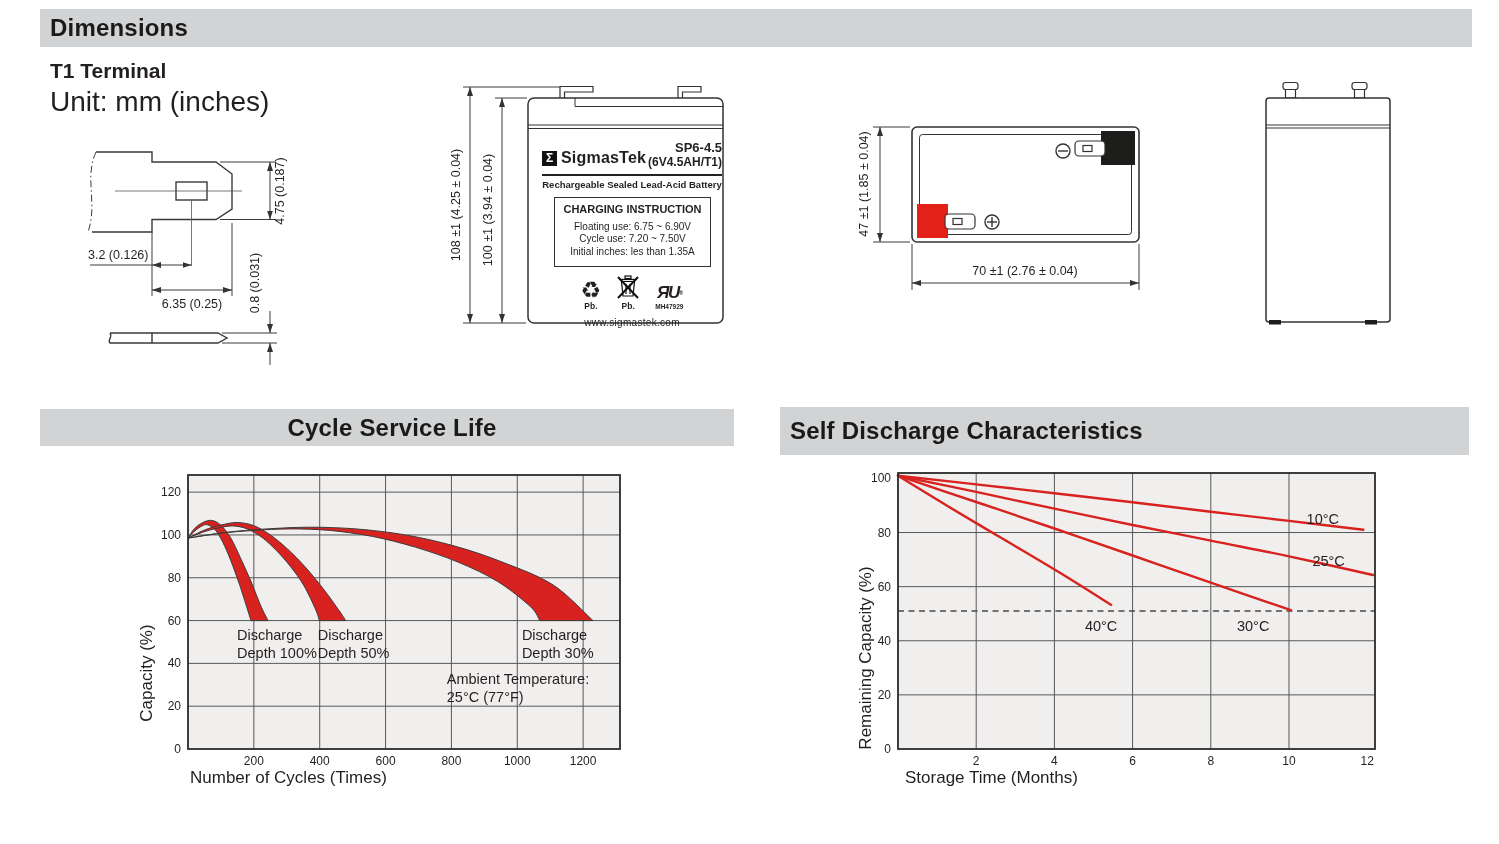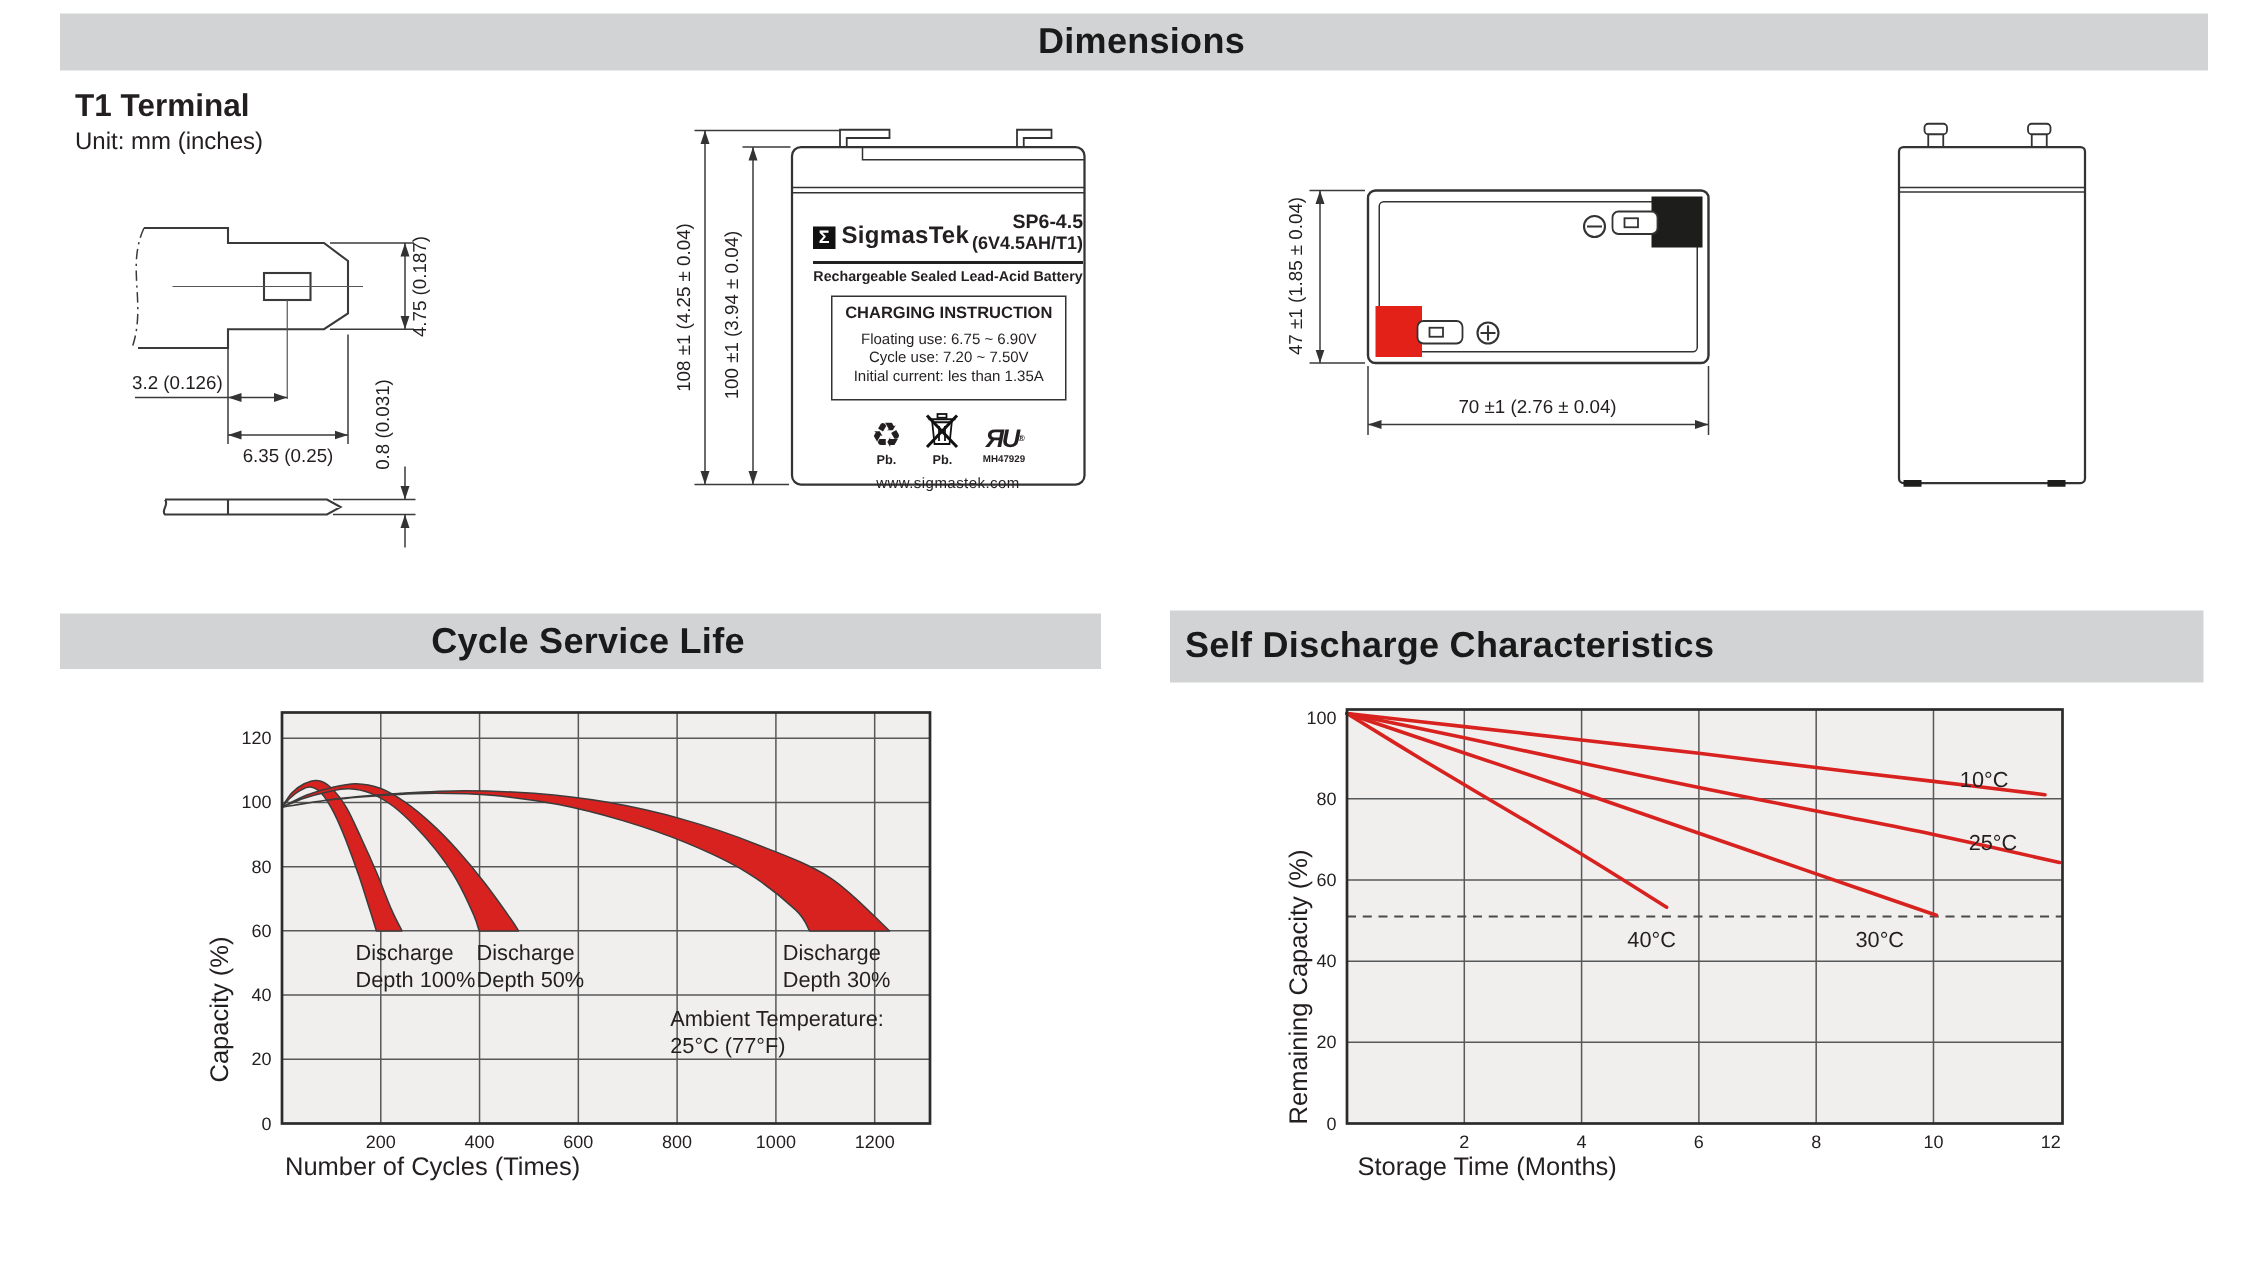--- a/index.html
+++ b/index.html
@@ -2,21 +2,21 @@
 <html><head>
 <meta charset="utf-8">
 <style>
   html,body{margin:0;padding:0;background:#fff;}
   body{width:1499px;height:844px;position:relative;overflow:hidden;
        font-family:"Liberation Sans",sans-serif;color:#231f20;}
   .abs{position:absolute;}
   .bar{background:#d2d3d4;display:flex;align-items:center;padding-left:10px;
        font-weight:bold;font-size:24px;color:#1a1a1a;letter-spacing:0.2px;}
   .t1title{font-weight:bold;font-size:21px;}
-  .t1unit{font-size:16px;text-align:right;}
+  .t1unit{font-size:28px;text-align:right;}
   svg text{font-family:"Liberation Sans",sans-serif;fill:#231f20;}
   .dimtxt{font-size:12.5px;}
   
   .blabel{position:absolute;left:92px;top:66px;width:180px;}
   .bl-head{display:flex;justify-content:space-between;align-items:flex-start;}
   .bl-brandrow{display:flex;align-items:center;gap:4px;margin-top:8px;}
   .bl-logo{width:15px;height:15px;background:#111;color:#fff;font-size:12px;font-weight:bold;
            display:flex;align-items:center;justify-content:center;}
   .bl-brand{font-size:16px;font-weight:bold;letter-spacing:0.2px;}
   .bl-right{text-align:right;line-height:1.15;}
@@ -43,21 +43,21 @@
   <defs>
     <marker id="aE" markerWidth="10" markerHeight="8" refX="9" refY="4" orient="auto" markerUnits="userSpaceOnUse">
       <path d="M9,4 L0,1 L0,7 Z" fill="#333"></path>
     </marker>
     <marker id="aS" markerWidth="10" markerHeight="8" refX="1" refY="4" orient="auto" markerUnits="userSpaceOnUse">
       <path d="M1,4 L10,1 L10,7 Z" fill="#333"></path>
     </marker>
   </defs>
 </svg>
 
-<div class="abs bar" style="left:40px;top:9px;width:1422px;height:38px;justify-content:center;">
+<div class="abs bar" style="left:40px;top:9px;width:1422px;height:38px;">
   <span>Dimensions</span>
 </div>
 
 <div class="abs t1title" style="left:50px;top:59px;">T1 Terminal</div>
 <div class="abs t1unit" style="left:50px;top:86px;">Unit: mm (inches)</div>
 
 <svg class="abs" style="left:70px;top:133px;" width="265" height="245" viewBox="0 0 265 245">
   <g stroke="#3a3a3a" stroke-width="1.4" fill="none">
     <path d="M26,19 L82,19 L82,29 L146,29 L162,41 L162,76 L146,86.5 L82,86.5 L82,99 L22,99"></path>
     <path d="M26,19 C14,45 28,70 18,99" stroke-width="1" stroke-dasharray="7 3 1.5 3"></path>
@@ -122,21 +122,21 @@
         <div class="bl-rating">(6V4.5AH/T1)</div>
       </div>
     </div>
     <div class="bl-rule"></div>
     <div class="bl-sub">Rechargeable Sealed Lead-Acid Battery</div>
     <div class="bl-box">
       <div class="bl-boxtitle">CHARGING INSTRUCTION</div>
       <div class="bl-boxlines">
         <div>Floating use: 6.75 ~ 6.90V</div>
         <div>Cycle use: 7.20 ~ 7.50V</div>
-        <div>Initial current: les than 1.35A</div>
+        <div>Initial inches: les than 1.35A</div>
       </div>
     </div>
     <div class="bl-icons">
       <div class="bl-ic">
         <span class="bl-recycle">♻</span>
         <span class="bl-pb">Pb.</span>
       </div>
       <div class="bl-ic">
         <svg width="22" height="26" viewBox="0 0 22 26">
           <g stroke="#111" stroke-width="1.2" fill="none">

